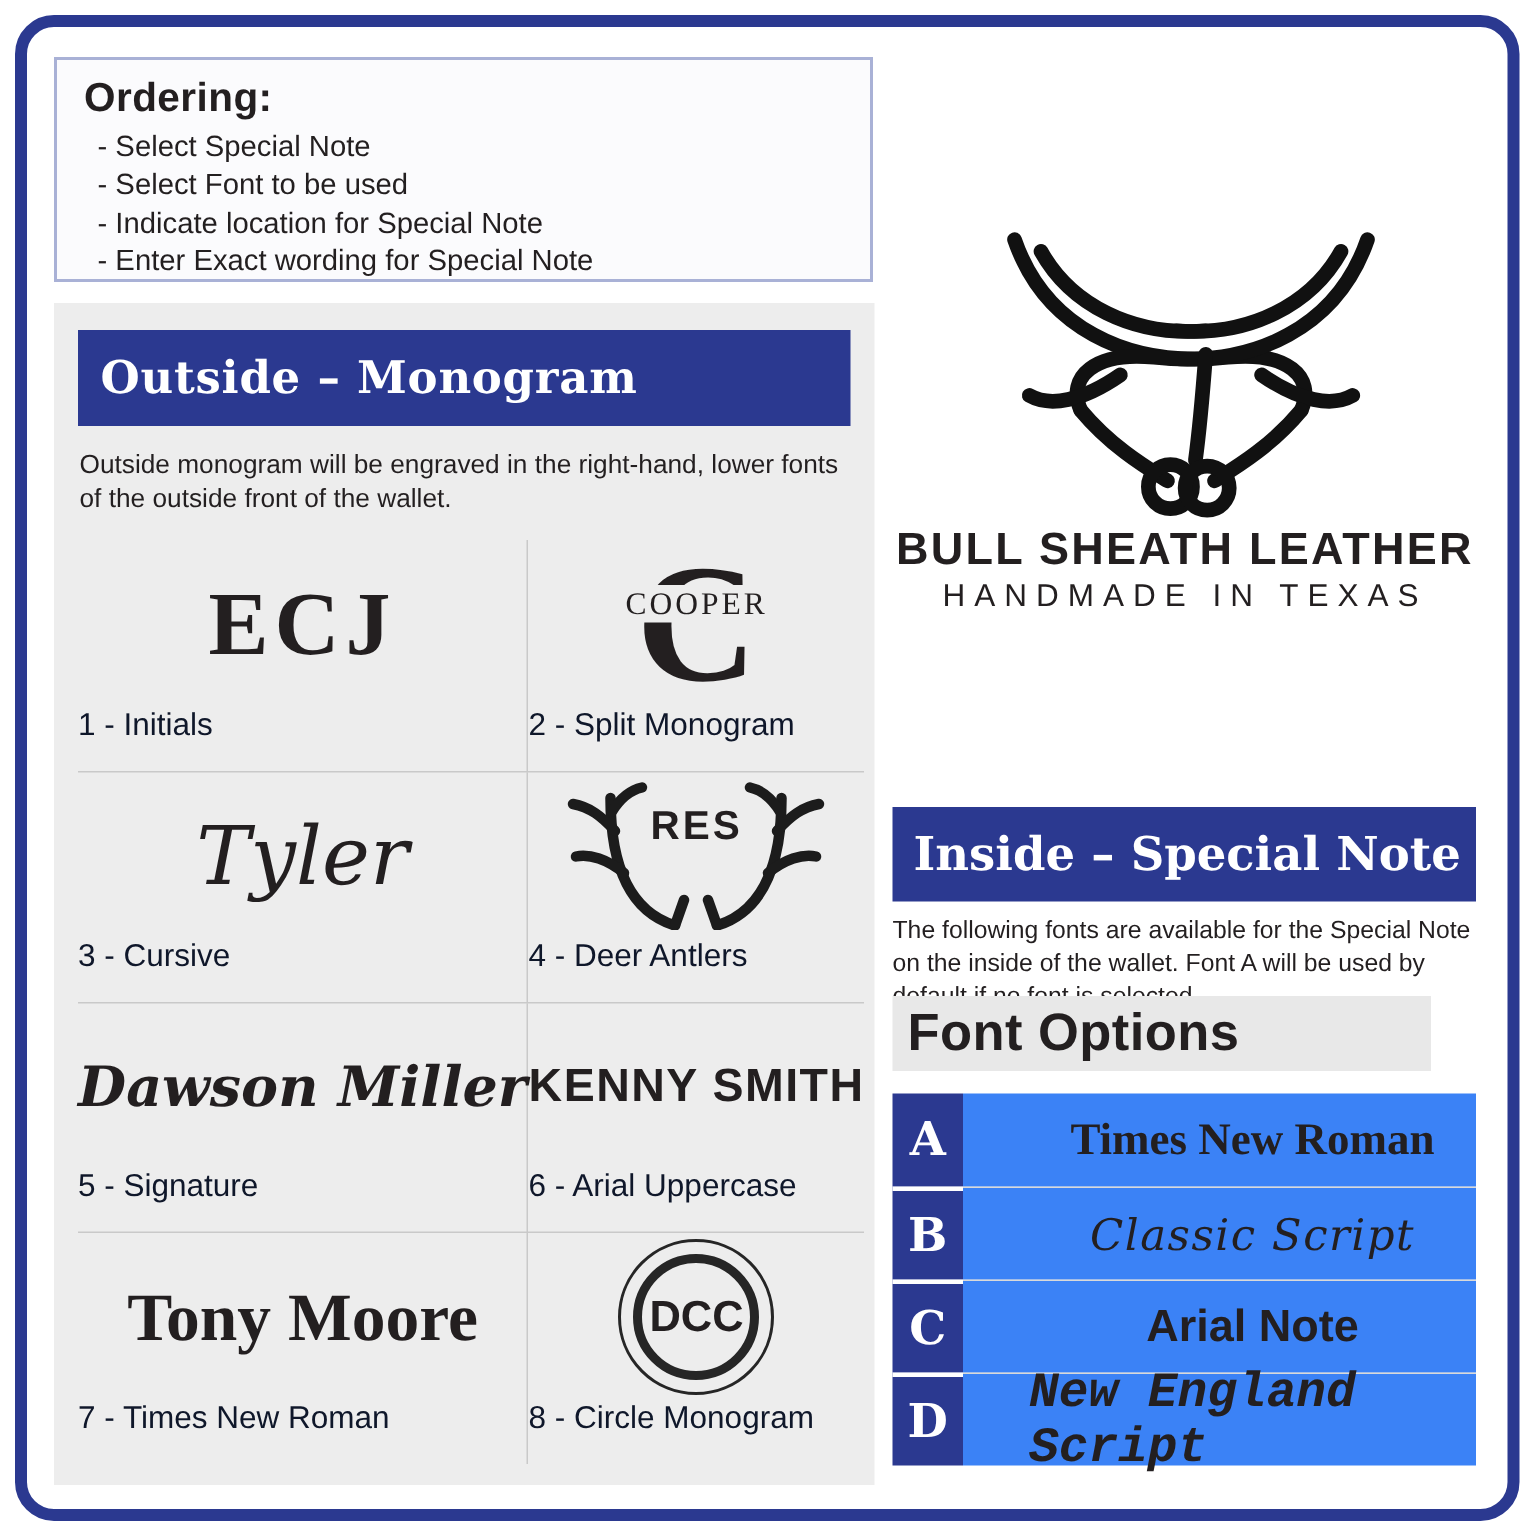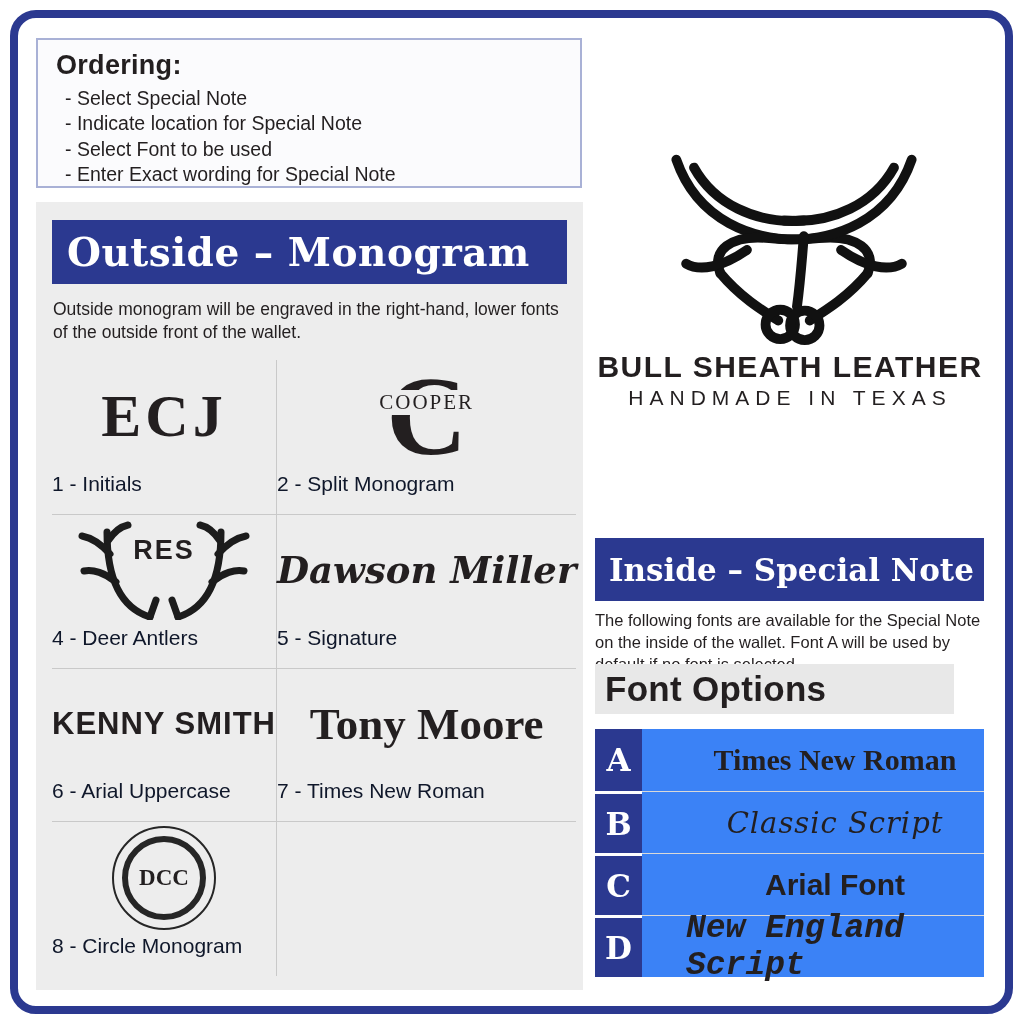--- a/index.html
+++ b/index.html
@@ -25,21 +25,21 @@
     position:absolute;left:36px;top:202px;width:547px;height:788px;
     background:#ededed;
   }
   .banner{
     background:#2b3990;color:#ffffff;
     font-family:"DejaVu Serif",serif;font-weight:bold;
     display:flex;align-items:center;
   }
   .banner-outside{
     position:absolute;left:16px;top:18px;width:515px;height:64px;
-    font-size:39px;letter-spacing:.5px;padding-left:15px;box-sizing:border-box;
+    font-size:30px;letter-spacing:.5px;padding-left:15px;box-sizing:border-box;
   }
   .panel-desc{
     position:absolute;left:17px;top:96px;width:516px;
     font-size:17.5px;line-height:1.3;
   }
   .monogram-grid{
     position:absolute;left:16px;top:158px;width:515px;height:616px;
     display:grid;grid-template-columns:1fr 1fr;grid-template-rows:repeat(4,1fr);
   }
   .cell{position:relative;display:flex;flex-direction:column;border-bottom:1px solid #c9c9c9;}
@@ -65,21 +65,21 @@
     position:absolute;left:50%;top:15px;transform:translateX(-50%);
     font-family:Liberation Sans, sans-serif;font-weight:bold;font-size:27px;letter-spacing:2px;
   }
   .circle-outer{
     width:100px;height:100px;border:2px solid #262626;border-radius:50%;
     display:flex;align-items:center;justify-content:center;
   }
   .circle-inner{
     width:84px;height:84px;border:6px solid #262626;border-radius:50%;box-sizing:border-box;
     display:flex;align-items:center;justify-content:center;
-    font-family:Liberation Serif, serif;font-weight:bold;font-size:23px;letter-spacing:0px;
+    font-family:Liberation Sans, sans-serif;font-weight:bold;font-size:29px;letter-spacing:0px;
   }
 
   
   .bull-logo{position:absolute;left:652px;top:146px;width:284px;height:200px;}
   .brand-name{
     position:absolute;left:592px;top:350px;width:396px;text-align:center;
     font-weight:bold;font-size:30px;letter-spacing:1.5px;white-space:nowrap;
   }
   .brand-tagline{
     position:absolute;left:592px;top:386px;width:396px;text-align:center;
@@ -115,22 +115,22 @@
   svg{display:block;}
 </style>
 </head>
 <body>
 
 <div class="frame"></div>
 
 <div class="ordering-box">
   <div class="ordering-title">Ordering:</div>
   <div class="ordering-item">- Select Special Note</div>
+  <div class="ordering-item">- Select Font to be used</div>
   <div class="ordering-item">- Indicate location for Special Note</div>
-  <div class="ordering-item">- Select Font to be used</div>
   <div class="ordering-item">- Enter Exact wording for Special Note</div>
 </div>
 
 <div class="left-panel">
   <div class="banner banner-outside">Outside – Monogram</div>
   <div class="panel-desc">Outside monogram will be engraved in the right-hand, lower fonts of the outside front of the wallet.</div>
 
   <div class="monogram-grid">
 
     <div class="cell">
@@ -139,20 +139,24 @@
     </div>
 
     <div class="cell">
       <div class="sample">
         <span class="big-c">C</span>
         <span class="split-name">COOPER</span>
       </div>
       <div class="cell-label">2 - Split Monogram</div>
     </div>
 
+    <div class="cell">
+      <div class="sample mg-cursive">Tyler</div>
+      <div class="cell-label">3 - Cursive</div>
+    </div>
 
     <div class="cell">
       <div class="sample">
         <div class="antler-wrap">
           <svg width="176" height="100" viewBox="0 0 176 100" fill="none" stroke="#1c1c1c" stroke-width="7" stroke-linecap="round">
             <path d="M74,97 C48,89 31,64 31,12"></path>
             <path d="M34,34 C25,24 17,18 6,16"></path>
             <path d="M40,62 C29,53 17,49 8,51"></path>
             <path d="M32,21 C37,13 43,7 52,5"></path>
             <path d="M74,97 L80,80"></path>
@@ -219,19 +223,19 @@
   <div class="font-row">
     <div class="font-key">A</div>
     <div class="font-sample fs-times">Times New Roman</div>
   </div>
   <div class="font-row">
     <div class="font-key">B</div>
     <div class="font-sample fs-classic">Classic Script</div>
   </div>
   <div class="font-row">
     <div class="font-key">C</div>
-    <div class="font-sample fs-arial">Arial Font</div>
+    <div class="font-sample fs-arial">Arial Note</div>
   </div>
   <div class="font-row">
     <div class="font-key">D</div>
     <div class="font-sample fs-newengland">New England Script</div>
   </div>
 </div>
 
 </body></html>

